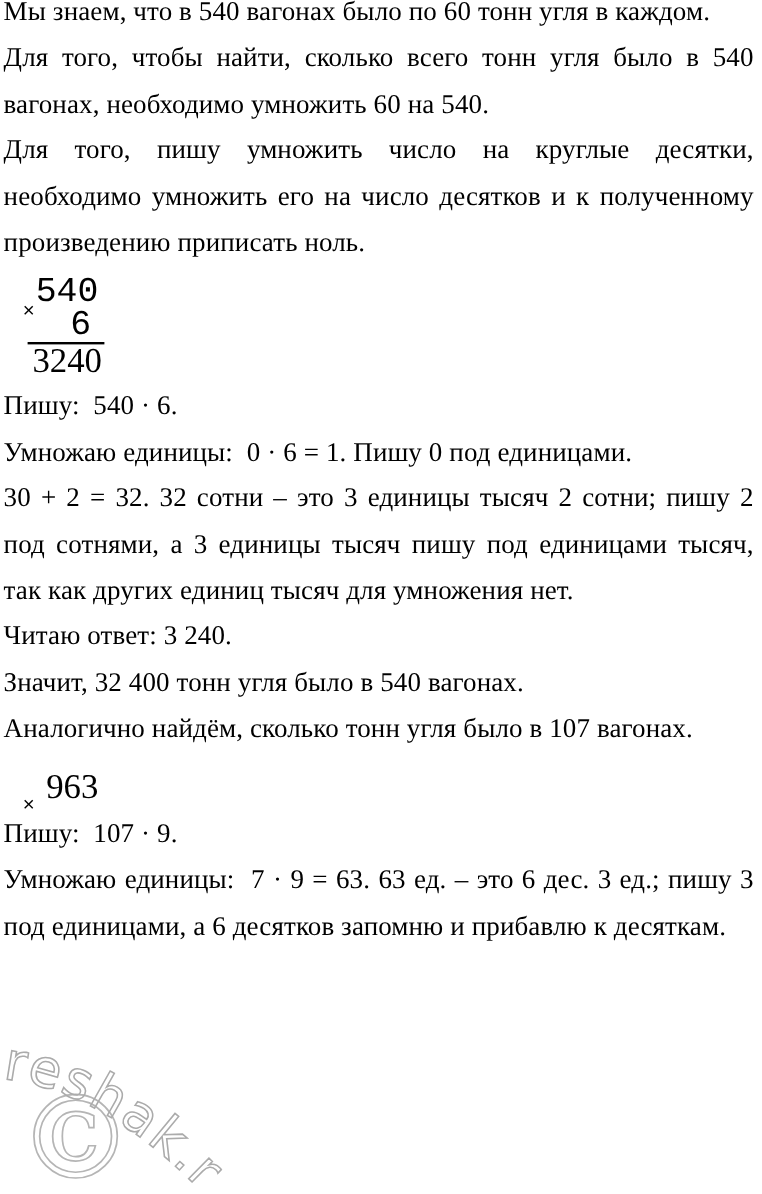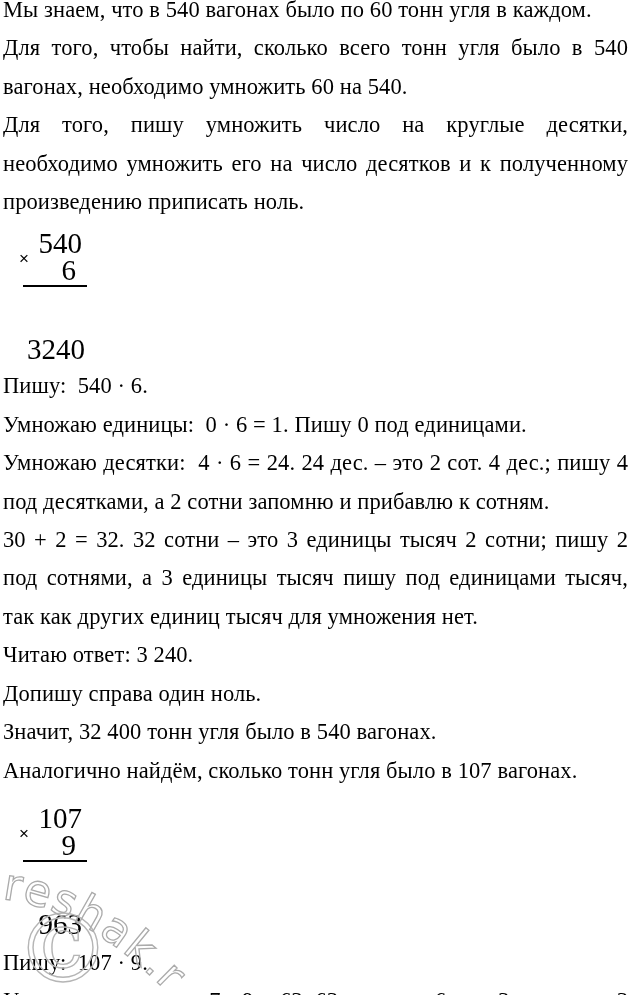--- a/index.html
+++ b/index.html
@@ -40,26 +40,26 @@
     left: -4px;
     top: 20px;
     font-family: "Liberation Sans", "DejaVu Sans", sans-serif;
     font-size: 17px;
     line-height: 17px;
   }
   .mult .frac {
     border-bottom: 2px solid #000000;
     padding: 0 5px 1px 4px;
     text-align: right;
+    font-family: Liberation Mono, monospace;
   }
   .mult .multiplier { padding-right: 6px; }
   .mult .product {
     padding: 1px 5px 0 4px;
     text-align: right;
-    margin-top: 48px;
   }
   
   .watermark {
     position: absolute;
     left: 0;
     top: 853px;
     pointer-events: none;
     overflow: hidden;
   }
   .wm-text {
@@ -91,33 +91,27 @@
     <span class="sign">×</span>
     <div class="frac">
       <div class="multiplicand">540</div>
       <div class="multiplier">6</div>
     </div>
     <div class="product">3240</div>
   </div>
 
   <p class="para">Пишу:  540 · 6.</p>
   <p class="para">Умножаю единицы:  0 · 6 = 1. Пишу 0 под единицами.</p>
-  <p class="para">Умножаю десятки:  4 · 6 = 24. 24 дес. – это 2 сот. 4 дес.; пишу 4 под десятками, а 2 сотни запомню и прибавлю к сотням.</p>
   <p class="para">30 + 2 = 32. 32 сотни – это 3 единицы тысяч 2 сотни; пишу 2 под сотнями, а 3 единицы тысяч пишу под единицами тысяч, так как других единиц тысяч для умножения нет.</p>
   <p class="para">Читаю ответ: 3 240.</p>
-  <p class="para">Допишу справа один ноль.</p>
   <p class="para">Значит, 32 400 тонн угля было в 540 вагонах.</p>
   <p class="para">Аналогично найдём, сколько тонн угля было в 107 вагонах.</p>
 
   <div class="mult second">
     <span class="sign">×</span>
-    <div class="frac">
-      <div class="multiplicand">107</div>
-      <div class="multiplier">9</div>
-    </div>
     <div class="product">963</div>
   </div>
 
   <p class="para">Пишу:  107 · 9.</p>
   <p class="para">Умножаю единицы:  7 · 9 = 63. 63 ед. – это 6 дес. 3 ед.; пишу 3 под единицами, а 6 десятков запомню и прибавлю к десяткам.</p>
 
 </main>
 
 <svg class="watermark" width="200" height="142" viewBox="0 0 200 142" aria-hidden="true">
   <defs>

